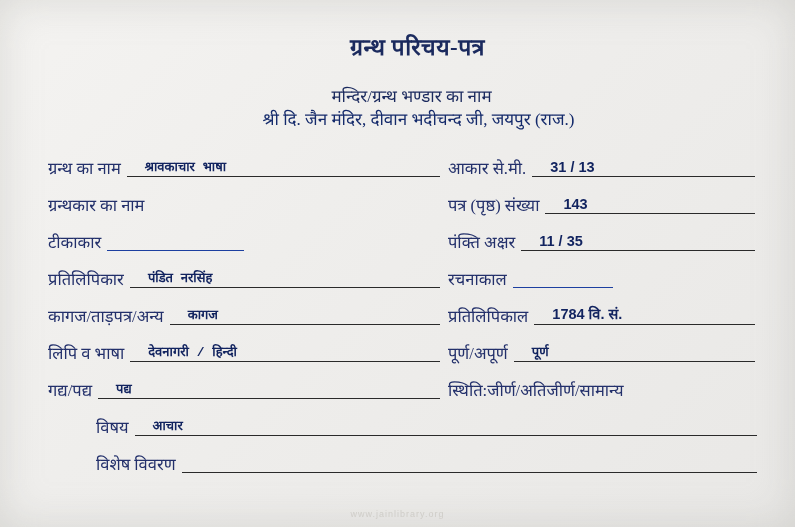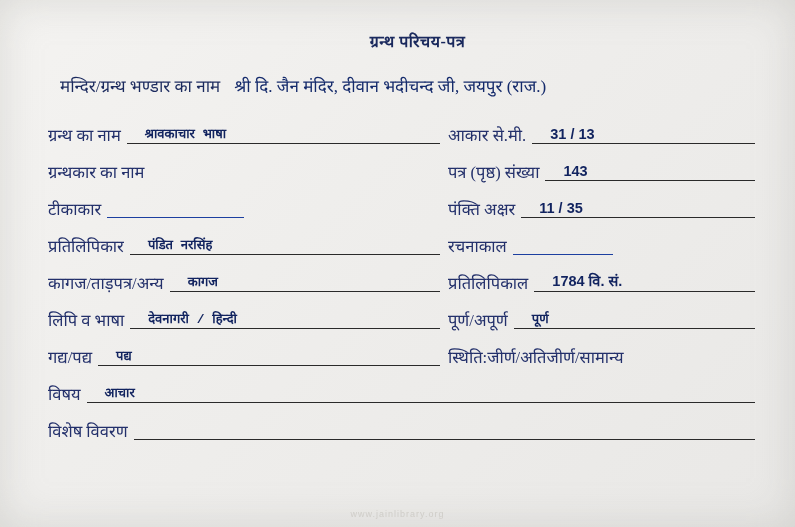--- a/index.html
+++ b/index.html
@@ -22,35 +22,36 @@
     padding: 0;
   }
   .paper-edge {
     position: absolute;
     inset: 0;
     box-shadow: inset 0 0 40px rgba(170,168,163,0.35);
     pointer-events: none;
   }
   .title {
     text-align: center;
-    font-size: 16px;
+    font-size: 23px;
     color: #1b2a5e;
     font-weight: bold;
     letter-spacing: 0.5px;
     padding-top: 30px;
     font-family: "Liberation Serif", serif;
     margin-left: 40px;
   }
   .subtitle-row {
     display: flex;
     align-items: center;
-    padding: 22px 0 0 60px;
+    padding: 22px 0 0 28px;
     font-size: 17px;
     color: #1b2a5e;
     font-family: "Liberation Serif", serif;
+    flex-direction: column;
   }
   .subtitle-label {
     white-space: nowrap;
   }
   .subtitle-value {
     margin-left: 14px;
     font-weight: normal;
     color: #142a6b;
     white-space: nowrap;
   }
@@ -70,20 +71,21 @@
     color: #1b2a5e;
   }
   .cell.left {
     width: 400px;
   }
   .cell.right {
     width: 315px;
   }
   .cell.full {
     width: 715px;
+    margin-left: 48px;
   }
   .lbl {
     font-size: 16.5px;
     white-space: nowrap;
     color: #23306b;
     padding-right: 6px;
     z-index: 2;
     background: transparent;
   }
   .fill {

